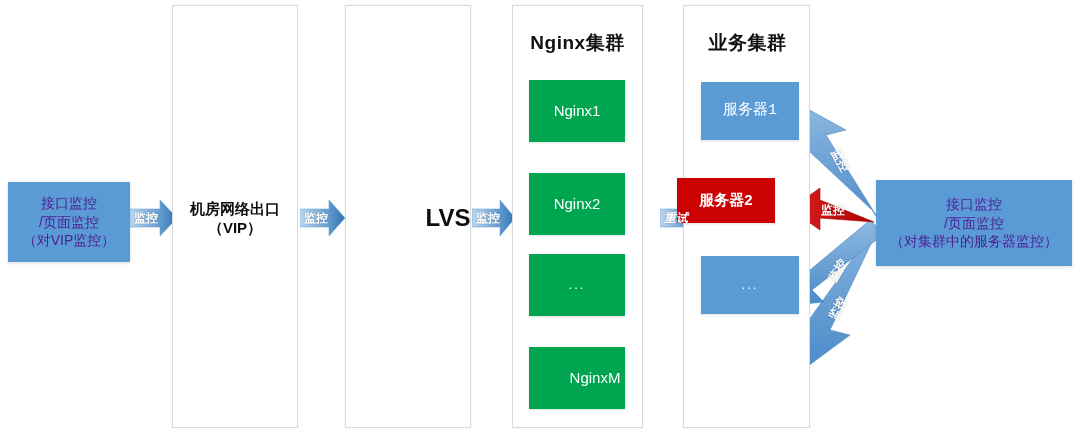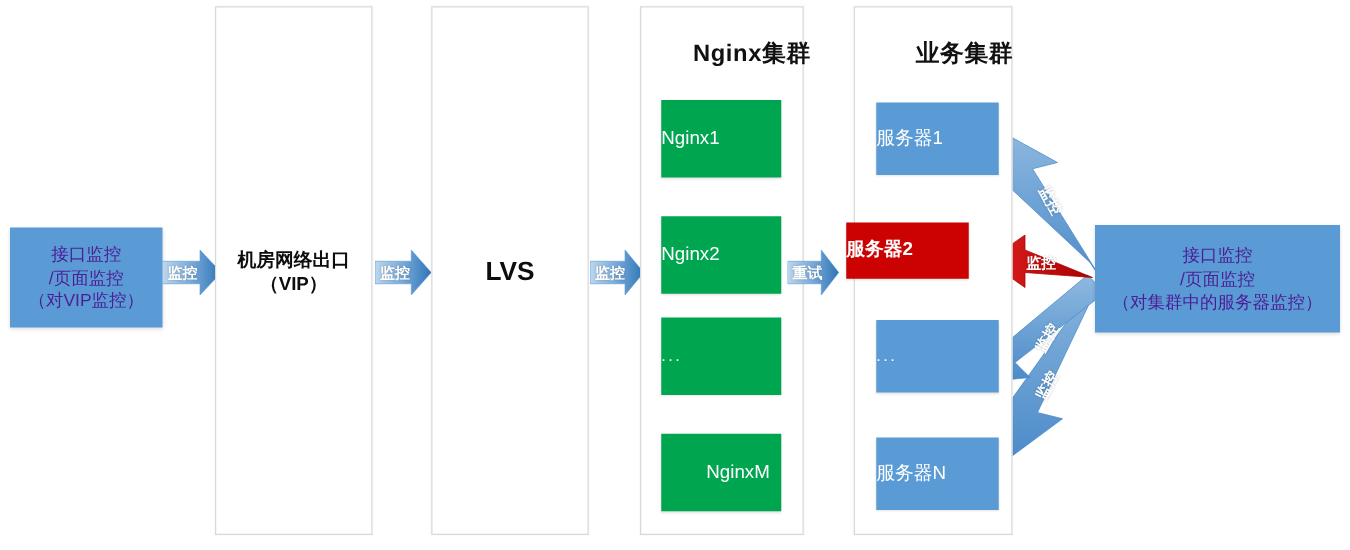--- a/index.html
+++ b/index.html
@@ -19,28 +19,27 @@
     box-sizing:border-box;
     box-shadow:0 0 0 1px rgba(0,0,0,0.015);
   }
   .column-title{
     position:absolute;
     left:0;right:0;
     text-align:center;
     font-weight:bold;
     color:#111111;
     letter-spacing:0.5px;
-    padding-left:24px;
   }
 
   
   .node{
     position:absolute;
     box-sizing:border-box;
-    display:flex;align-items:center;
+    display:flex;align-items:center;justify-content:center;
     color:#ffffff;
     text-align:center;
     line-height:1.25;
     font-size:15px;
     white-space:pre-line;
     box-shadow:0 1px 2px rgba(0,0,0,0.12);
   }
   .node.green{background:#00A550;}
   .node.blue{background:#5B9BD5;}
   .node.red{background:#CC0202;}
@@ -163,21 +162,21 @@
   </div>
 
   <div class="blockarrow" style="left:300px;top:198px;width:46px;height:40px;">
     <svg width="46" height="40" viewBox="0 0 46 40">
       <polygon fill="url(#gradArrowH)" stroke="#5B9BD5" stroke-width="0.5" points="0,11 29,11 29,2 45,20 29,38 29,29 0,29"></polygon>
     </svg>
     <span class="alabel">监控</span>
   </div>
 
   <div class="column" style="left:345px;top:5px;width:126px;height:423px;"></div>
-  <div class="plainlabel" style="left:345px;top:198px;width:126px;height:40px;font-size:21px;">
+  <div class="plainlabel" style="left:345px;top:198px;width:126px;height:40px;font-size:24px;padding-left:40px;">
     <span>LVS</span>
   </div>
 
   <div class="blockarrow" style="left:472px;top:198px;width:44px;height:40px;">
     <svg width="44" height="40" viewBox="0 0 44 40">
       <polygon fill="url(#gradArrowH)" stroke="#5B9BD5" stroke-width="0.5" points="0,11 28,11 28,2 43,20 28,38 28,29 0,29"></polygon>
     </svg>
     <span class="alabel">监控</span>
   </div>
 
@@ -192,43 +191,40 @@
   <div class="node green" style="left:529px;top:173px;width:96px;height:62px;">
     <span>Nginx2</span>
   </div>
   <div class="node green dots" style="left:529px;top:254px;width:96px;height:62px;">
     <span>...</span>
   </div>
   <div class="node green" style="left:529px;top:347px;width:96px;height:62px;padding-left:36px;">
     <span>NginxM</span>
   </div>
 
-  <div class="blockarrow" style="left:630px;top:198px;width:42px;height:40px;">
+  <div class="blockarrow" style="left:660px;top:198px;width:42px;height:40px;font-style:italic;">
     <svg width="42" height="40" viewBox="0 0 42 40">
       <polygon fill="url(#gradArrowH)" stroke="#5B9BD5" stroke-width="0.5" points="0,11 27,11 27,2 41,20 27,38 27,29 0,29"></polygon>
     </svg>
     <span class="alabel">重试</span>
   </div>
 
   <div class="column" style="left:683px;top:5px;width:127px;height:423px;"></div>
   <div class="column-title" style="left:683px;top:30px;width:129px;font-size:19px;">
     <span>业务集群</span>
   </div>
 
-  <div class="node blue" style="left:701px;top:82px;width:98px;height:58px;">
+  <div class="node blue" style="left:701px;top:82px;width:98px;height:58px;font-family:Liberation Mono, monospace;">
     <span>服务器1</span>
   </div>
   <div class="node red" style="left:677px;top:178px;width:98px;height:45px;font-weight:bold;">
     <span>服务器2</span>
   </div>
   <div class="node blue dots" style="left:701px;top:256px;width:98px;height:58px;">
     <span>...</span>
-  </div>
-  <div class="node blue" style="left:701px;top:350px;width:98px;height:58px;">
-    <span>服务器N</span>
   </div>
 
   <div class="panel" style="left:876px;top:180px;width:196px;height:86px;">
     <span>接口监控
 /页面监控
 （对集群中的服务器监控）</span>
   </div>
 
   <div class="diaglabel" style="left:828px;top:152px;transform:rotate(62deg);transform-origin:center;">
     <span>监控</span>

